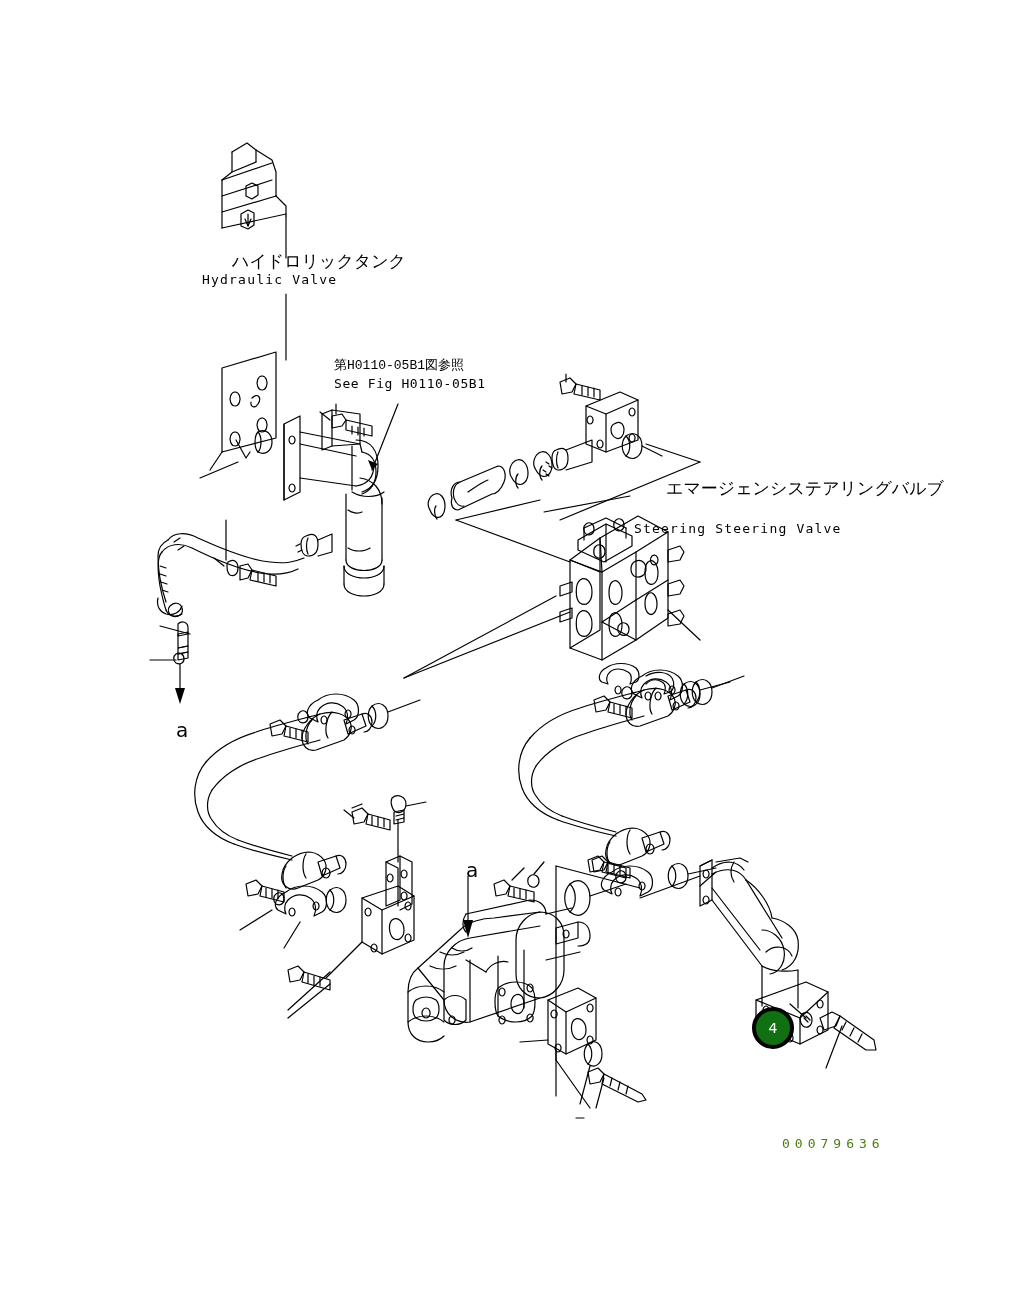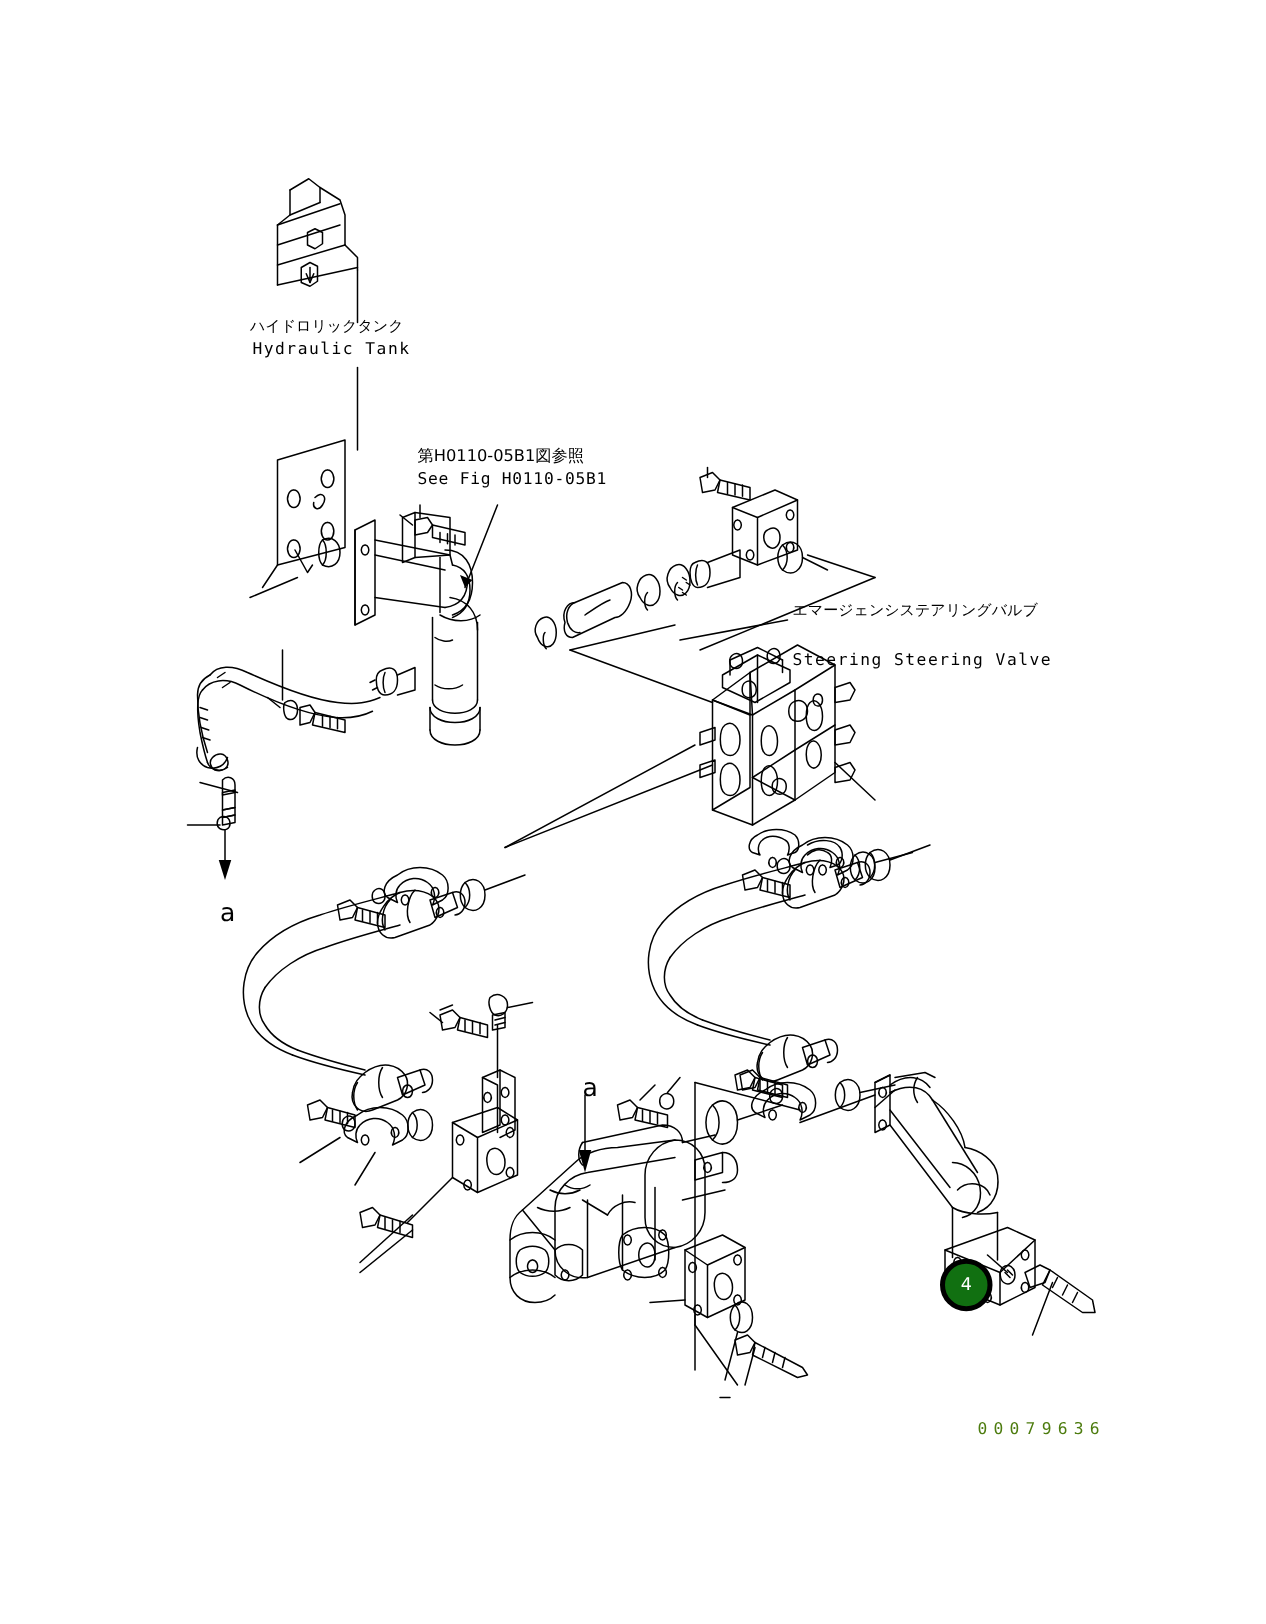--- a/index.html
+++ b/index.html
@@ -5,21 +5,21 @@
 <style>
   html,body{margin:0;padding:0;background:#ffffff;}
   body{
     width:1013px;height:1299px;position:relative;overflow:hidden;
     font-family:"DejaVu Sans","Liberation Sans",sans-serif;
     background:#ffffff;
   }
   #sheet{position:absolute;inset:0;width:1013px;height:1299px;}
   svg#art{position:absolute;left:0;top:0;width:1013px;height:1299px;}
   .lbl{position:absolute;white-space:pre;color:#000;}
-  .jp{font-family:"DejaVu Sans","Liberation Sans",sans-serif;font-size:12px;letter-spacing:0px;line-height:15px;}
+  .jp{font-family:"DejaVu Sans","Liberation Sans",sans-serif;font-size:17px;letter-spacing:0px;line-height:15px;margin-left:32px;}
   .en{font-family:"DejaVu Sans Mono","Liberation Mono",monospace;font-size:13px;letter-spacing:1.2px;line-height:15px;}
   .refjp{font-family:"DejaVu Sans","Liberation Sans",sans-serif;font-size:13px;line-height:15px;}
   .refen{font-family:"DejaVu Sans Mono","Liberation Mono",monospace;font-size:13px;letter-spacing:0.6px;line-height:15px;}
   .itemletter{font-family:"DejaVu Sans","Liberation Sans",sans-serif;font-size:20px;color:#000;}
   .fignum{font-family:"DejaVu Sans Mono","Liberation Mono",monospace;font-size:13px;letter-spacing:5px;color:#4d7c0f;}
   .badge{position:absolute;border-radius:50%;display:flex;align-items:center;justify-content:center;}
   .badge .num{font-family:"DejaVu Sans","Liberation Sans",sans-serif;font-size:14px;color:#ffffff;}
 </style>
 </head>
 <body>
@@ -497,23 +497,23 @@
       </g>
       <path d="M790,1004 L806,1018"></path>
       <path d="M826,1068 L842,1026"></path>
 
       <path d="M576,1118 L584,1118"></path>
 
     </g>
   </svg>
 
   <div class="lbl jp" style="left:200px;top:254px;">ハイドロリックタンク</div>
-  <div class="lbl en" style="left:202px;top:272px;">Hydraulic Tank</div>
-
-  <div class="lbl refjp" style="left:334px;top:358px;">第H0110-05B1図参照</div>
+  <div class="lbl en" style="left:202px;top:272px;">Hydraulic Valve</div>
+
+  <div class="lbl refjp" style="left:334px;top:358px;font-family:Liberation Mono, monospace;">第H0110-05B1図参照</div>
   <div class="lbl refen" style="left:334px;top:376px;">See Fig H0110-05B1</div>
 
   <div class="lbl jp" style="left:634px;top:481px;">エマージェンシステアリングバルブ</div>
   <div class="lbl en" style="left:634px;top:521px;">Steering Steering Valve</div>
 
   <div class="lbl itemletter" style="left:176px;top:718px;">a</div>
   <div class="lbl itemletter" style="left:466px;top:858px;">a</div>
 
   <div class="badge" id="badge4" style="left:752px;top:1007px;width:42px;height:42px;background:#117011;border:4px solid #000000;box-sizing:border-box;">
     <span class="num" style="color: rgb(255, 255, 255);">4</span>

